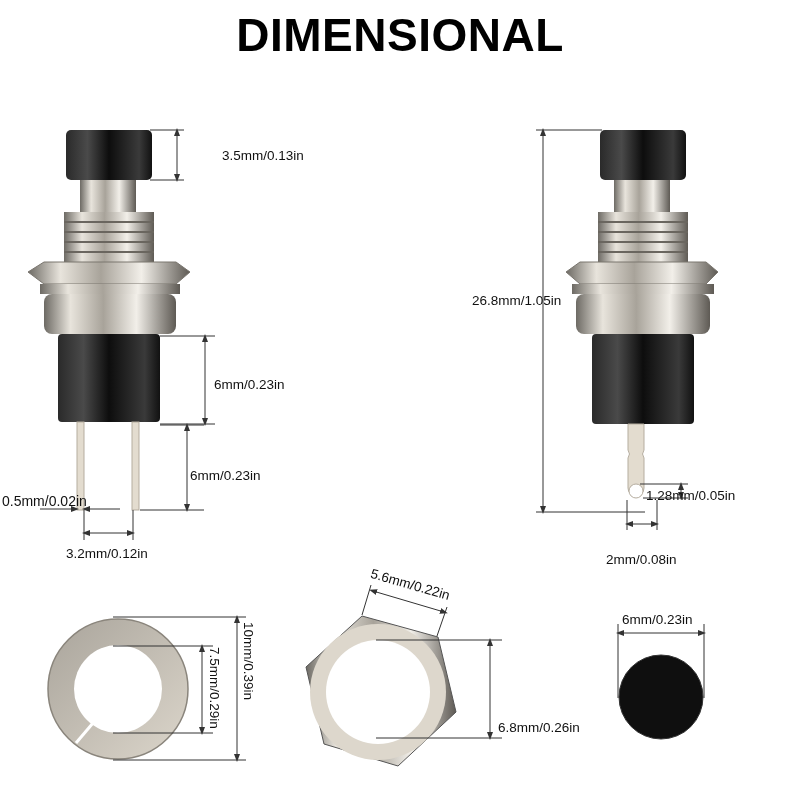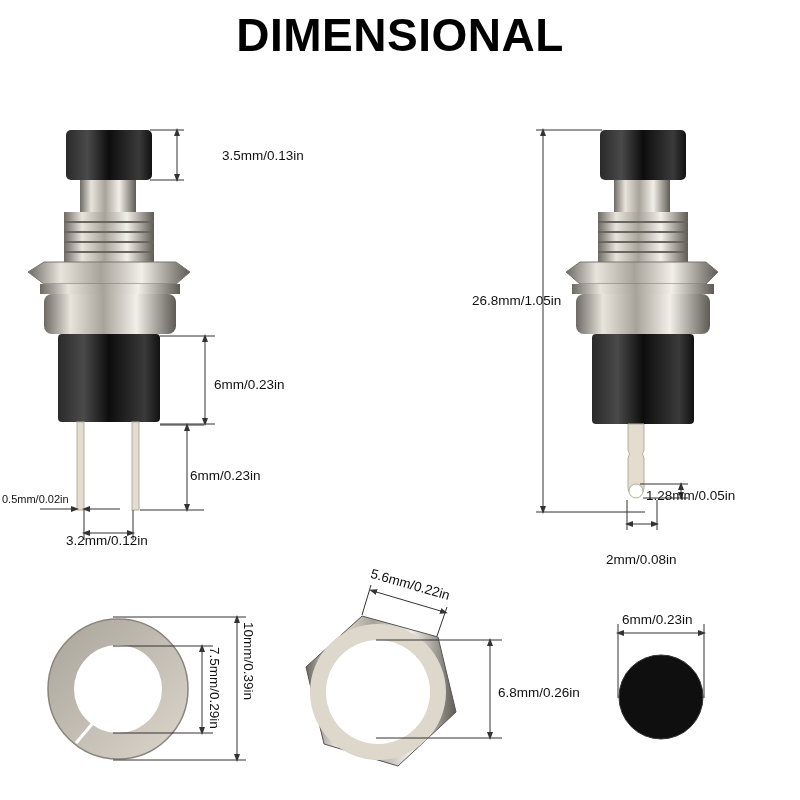--- a/index.html
+++ b/index.html
@@ -1,20 +1,20 @@
 <!DOCTYPE html>
 <html><head>
 <meta charset="utf-8">
 <style>
   html, body { margin:0; padding:0; background:#ffffff; }
   #canvas { position:relative; width:800px; height:800px; overflow:hidden; background:#fff; font-family:"Liberation Sans", sans-serif; color:#111; }
   .title { position:absolute; left:0; width:800px; top:8px; text-align:center; font-weight:bold; font-size:46px; letter-spacing:0.5px; color:#000; }
   .subtitle { position:absolute; left:253px; top:58px; font-size:29px; color:#000; }
   .dim { position:absolute; font-size:13.5px; color:#111; white-space:nowrap; }
-  .dim.small { font-size:11px; }
+  .dim.small { font-size:14px; }
   .vert { transform:rotate(90deg); transform-origin:left top; }
   svg { position:absolute; left:0; top:0; }
 </style>
 </head>
 <body>
 
 <div id="canvas">
   <div class="title">DIMENSIONAL</div>
 
   <svg width="800" height="800" viewBox="0 0 800 800">
@@ -140,26 +140,26 @@
       <line x1="618" y1="624" x2="618" y2="698"></line>
         <line x1="704" y1="624" x2="704" y2="698"></line>
       <line x1="620" y1="633" x2="702" y2="633" marker-start="url(#arr)" marker-end="url(#arr)"></line>
     </g>
   </svg>
 
   <div class="dim" style="left:182px; top:148px;margin-left:40px;">3.5mm/0.13in</div>
   <div class="dim" style="left:214px; top:377px;">6mm/0.23in</div>
   <div class="dim" style="left:190px; top:468px;">6mm/0.23in</div>
   <div class="dim small" style="left:2px; top:493px;">0.5mm/0.02in</div>
-  <div class="dim" style="left:66px; top:533px;">3.2mm/0.12in</div>
+  <div class="dim" style="left:66px; top:546px;">3.2mm/0.12in</div>
 
   <div class="dim" style="left:436px; top:293px;margin-left:36px;">26.8mm/1.05in</div>
   <div class="dim" style="left:646px; top:488px;">1.28mm/0.05in</div>
   <div class="dim" style="left:606px; top:552px;">2mm/0.08in</div>
 
   <div class="dim vert" style="left:222px; top:647px;">7.5mm/0.29in</div>
   <div class="dim vert" style="left:256px; top:622px;">10mm/0.39in</div>
 
   <div class="dim" style="left:373px; top:566px; transform:rotate(16deg); transform-origin:left top;">5.6mm/0.22in</div>
-  <div class="dim" style="left:498px; top:685px;">6.8mm/0.26in</div>
+  <div class="dim" style="left:498px; top:720px;">6.8mm/0.26in</div>
 
   <div class="dim" style="left:622px; top:612px;">6mm/0.23in</div>
 </div>
 
 </body></html>

